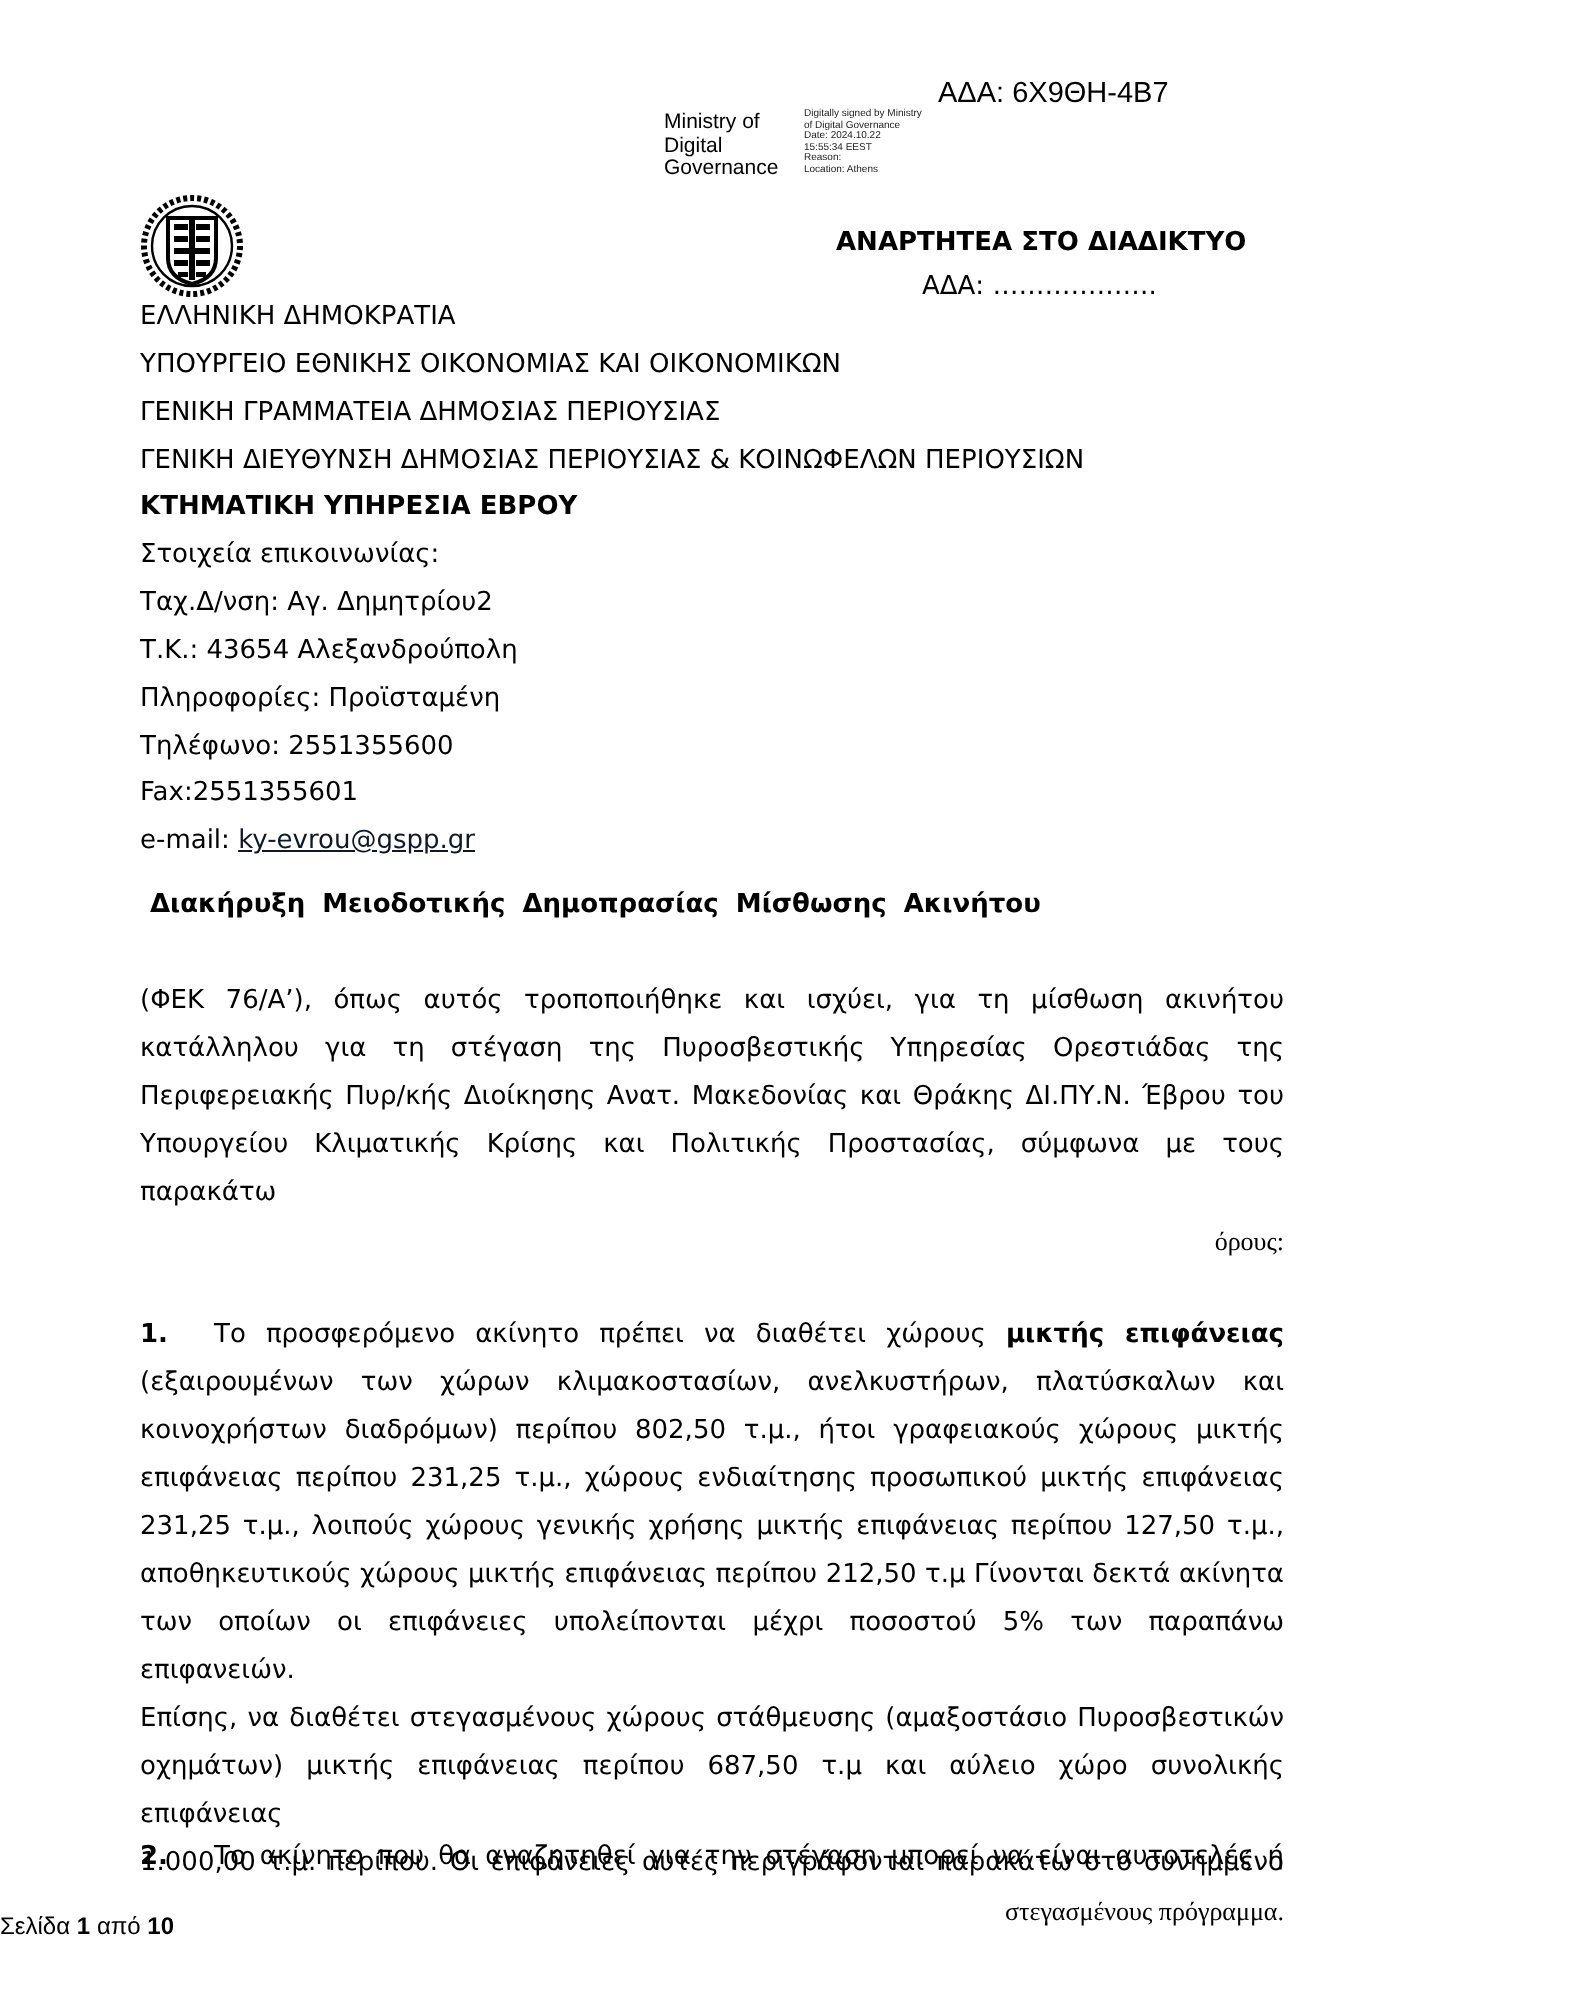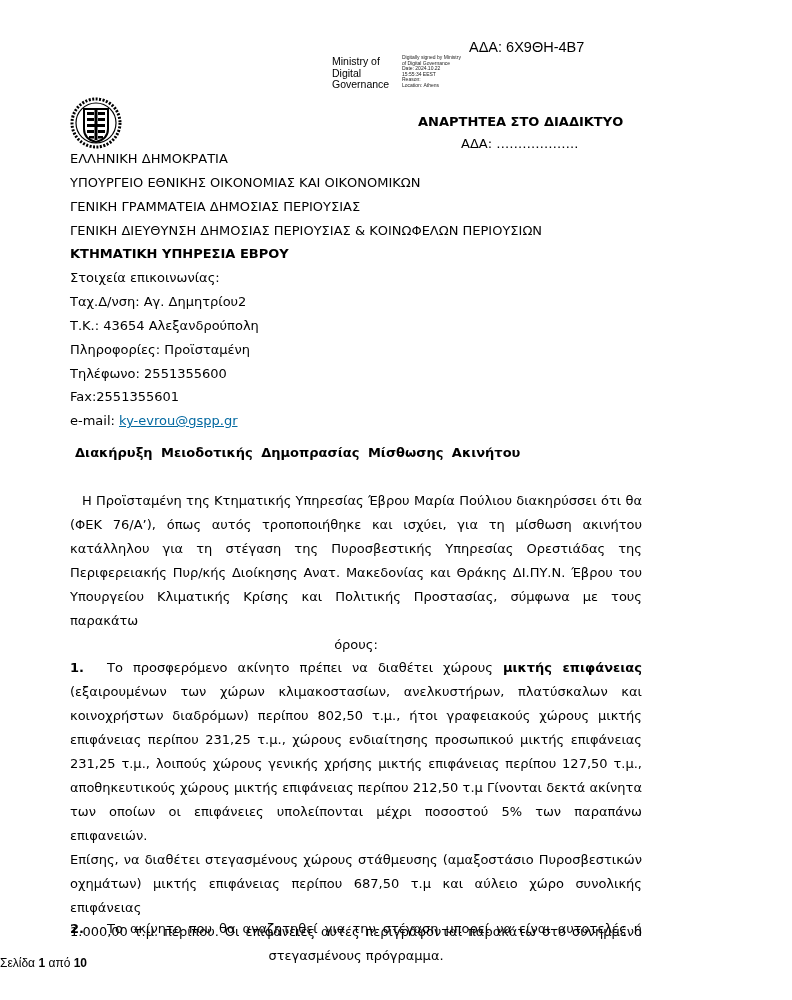--- a/index.html
+++ b/index.html
@@ -6,31 +6,31 @@
   body { width: 792px; height: 1000px; position: relative; overflow: hidden; color: #000; font-family: "DejaVu Sans", sans-serif; }
   .abs { position: absolute; margin-top: 28px; }
   .ada-top { left: 469px; top: 11px; font-family: "Liberation Sans", sans-serif; font-size: 14.5px; white-space: nowrap; }
   .sig-org { left: 332px; top: 28px; font-family: "Liberation Sans", sans-serif; font-size: 10.5px; line-height: 11.5px; }
   .sig-details { left: 402px; top: 27px; font-family: "Liberation Sans", sans-serif; font-size: 5px; line-height: 5.6px; color: #222; }
   .emblem { left: 69px; top: 69px; width: 54px; height: 52px; }
   .post-title { left: 418px; top: 86px; font-size: 13px; font-weight: bold; white-space: nowrap; }
   .post-ada { left: 461px; top: 108px; font-size: 13px; white-space: nowrap; }
   .hdr-line { left: 70px; font-size: 13px; white-space: nowrap; }
   .bold { font-weight: bold; }
-  .email-link { color: #0369a1; text-decoration: underline; cursor: pointer; }
+  .email-link { color: #0f172a; text-decoration: underline; cursor: pointer; }
   .doc-title { left: 75px; top: 417px; font-size: 13px; font-weight: bold; word-spacing: 4px; white-space: nowrap; }
   .body-text { left: 70px; width: 572px; font-size: 13px; line-height: 24px; text-align: justify; }
   .para1 { top: 461px; text-indent: 12px; }
   .item-num { font-weight: bold; display: inline-block; width: 37px; }
   .item1 { top: 628px; }
   .item2 { top: 889px; }
   .footer { left: 0; width: 710px; top: 928px; text-align: left; font-family: "Liberation Sans", sans-serif; font-size: 12px; }
   .footer b { font-weight: bold; }
   .jl { display: block; text-align: justify; text-align-last: justify; }
-  .ll { display: block; text-align: center; }
+  .ll { display: block; text-align: right; font-family: Liberation Serif, serif; }
 </style>
 </head>
 <body>
 
 <div class="abs ada-top">ΑΔΑ: 6Χ9ΘΗ-4Β7</div>
 <div class="abs sig-org">
   <div>Ministry of</div>
   <div>Digital</div>
   <div>Governance</div>
 </div>
@@ -76,21 +76,20 @@
 <div class="abs hdr-line" style="top:314px">Πληροφορίες: Προϊσταμένη</div>
 <div class="abs hdr-line" style="top:338px">Τηλέφωνο: 2551355600</div>
 <div class="abs hdr-line" style="top:361px">Fax:2551355601</div>
 <div class="abs hdr-line" style="top:385px">
   <span style="white-space:pre">e-mail: </span><span class="email-link">ky-evrou@gspp.gr</span>
 </div>
 
 <div class="abs doc-title">Διακήρυξη Μειοδοτικής Δημοπρασίας Μίσθωσης Ακινήτου</div>
 
 <div class="abs body-text para1">
-  <span class="jl">Η Προϊσταμένη της Κτηματικής Υπηρεσίας Έβρου Μαρία Πούλιου διακηρύσσει ότι θα</span>
   <span class="jl" style="text-indent:0">(ΦΕΚ 76/Α’), όπως αυτός τροποποιήθηκε και ισχύει, για τη μίσθωση ακινήτου</span>
   <span class="jl" style="text-indent:0">κατάλληλου για τη στέγαση της Πυροσβεστικής Υπηρεσίας Ορεστιάδας της</span>
   <span class="jl" style="text-indent:0">Περιφερειακής Πυρ/κής Διοίκησης Ανατ. Μακεδονίας και Θράκης ΔΙ.ΠΥ.Ν. Έβρου του</span>
   <span class="jl" style="text-indent:0">Υπουργείου Κλιματικής Κρίσης και Πολιτικής Προστασίας, σύμφωνα με τους παρακάτω</span>
   <span class="ll" style="text-indent:0">όρους:</span>
 </div>
 
 <div class="abs body-text item1">
   <span class="jl"><span class="item-num">1.</span><span style="white-space:pre-wrap">Το προσφερόμενο ακίνητο πρέπει να διαθέτει χώρους </span><b>μικτής επιφάνειας</b></span>
   <span class="jl">(εξαιρουμένων των χώρων κλιμακοστασίων, ανελκυστήρων, πλατύσκαλων και</span>

